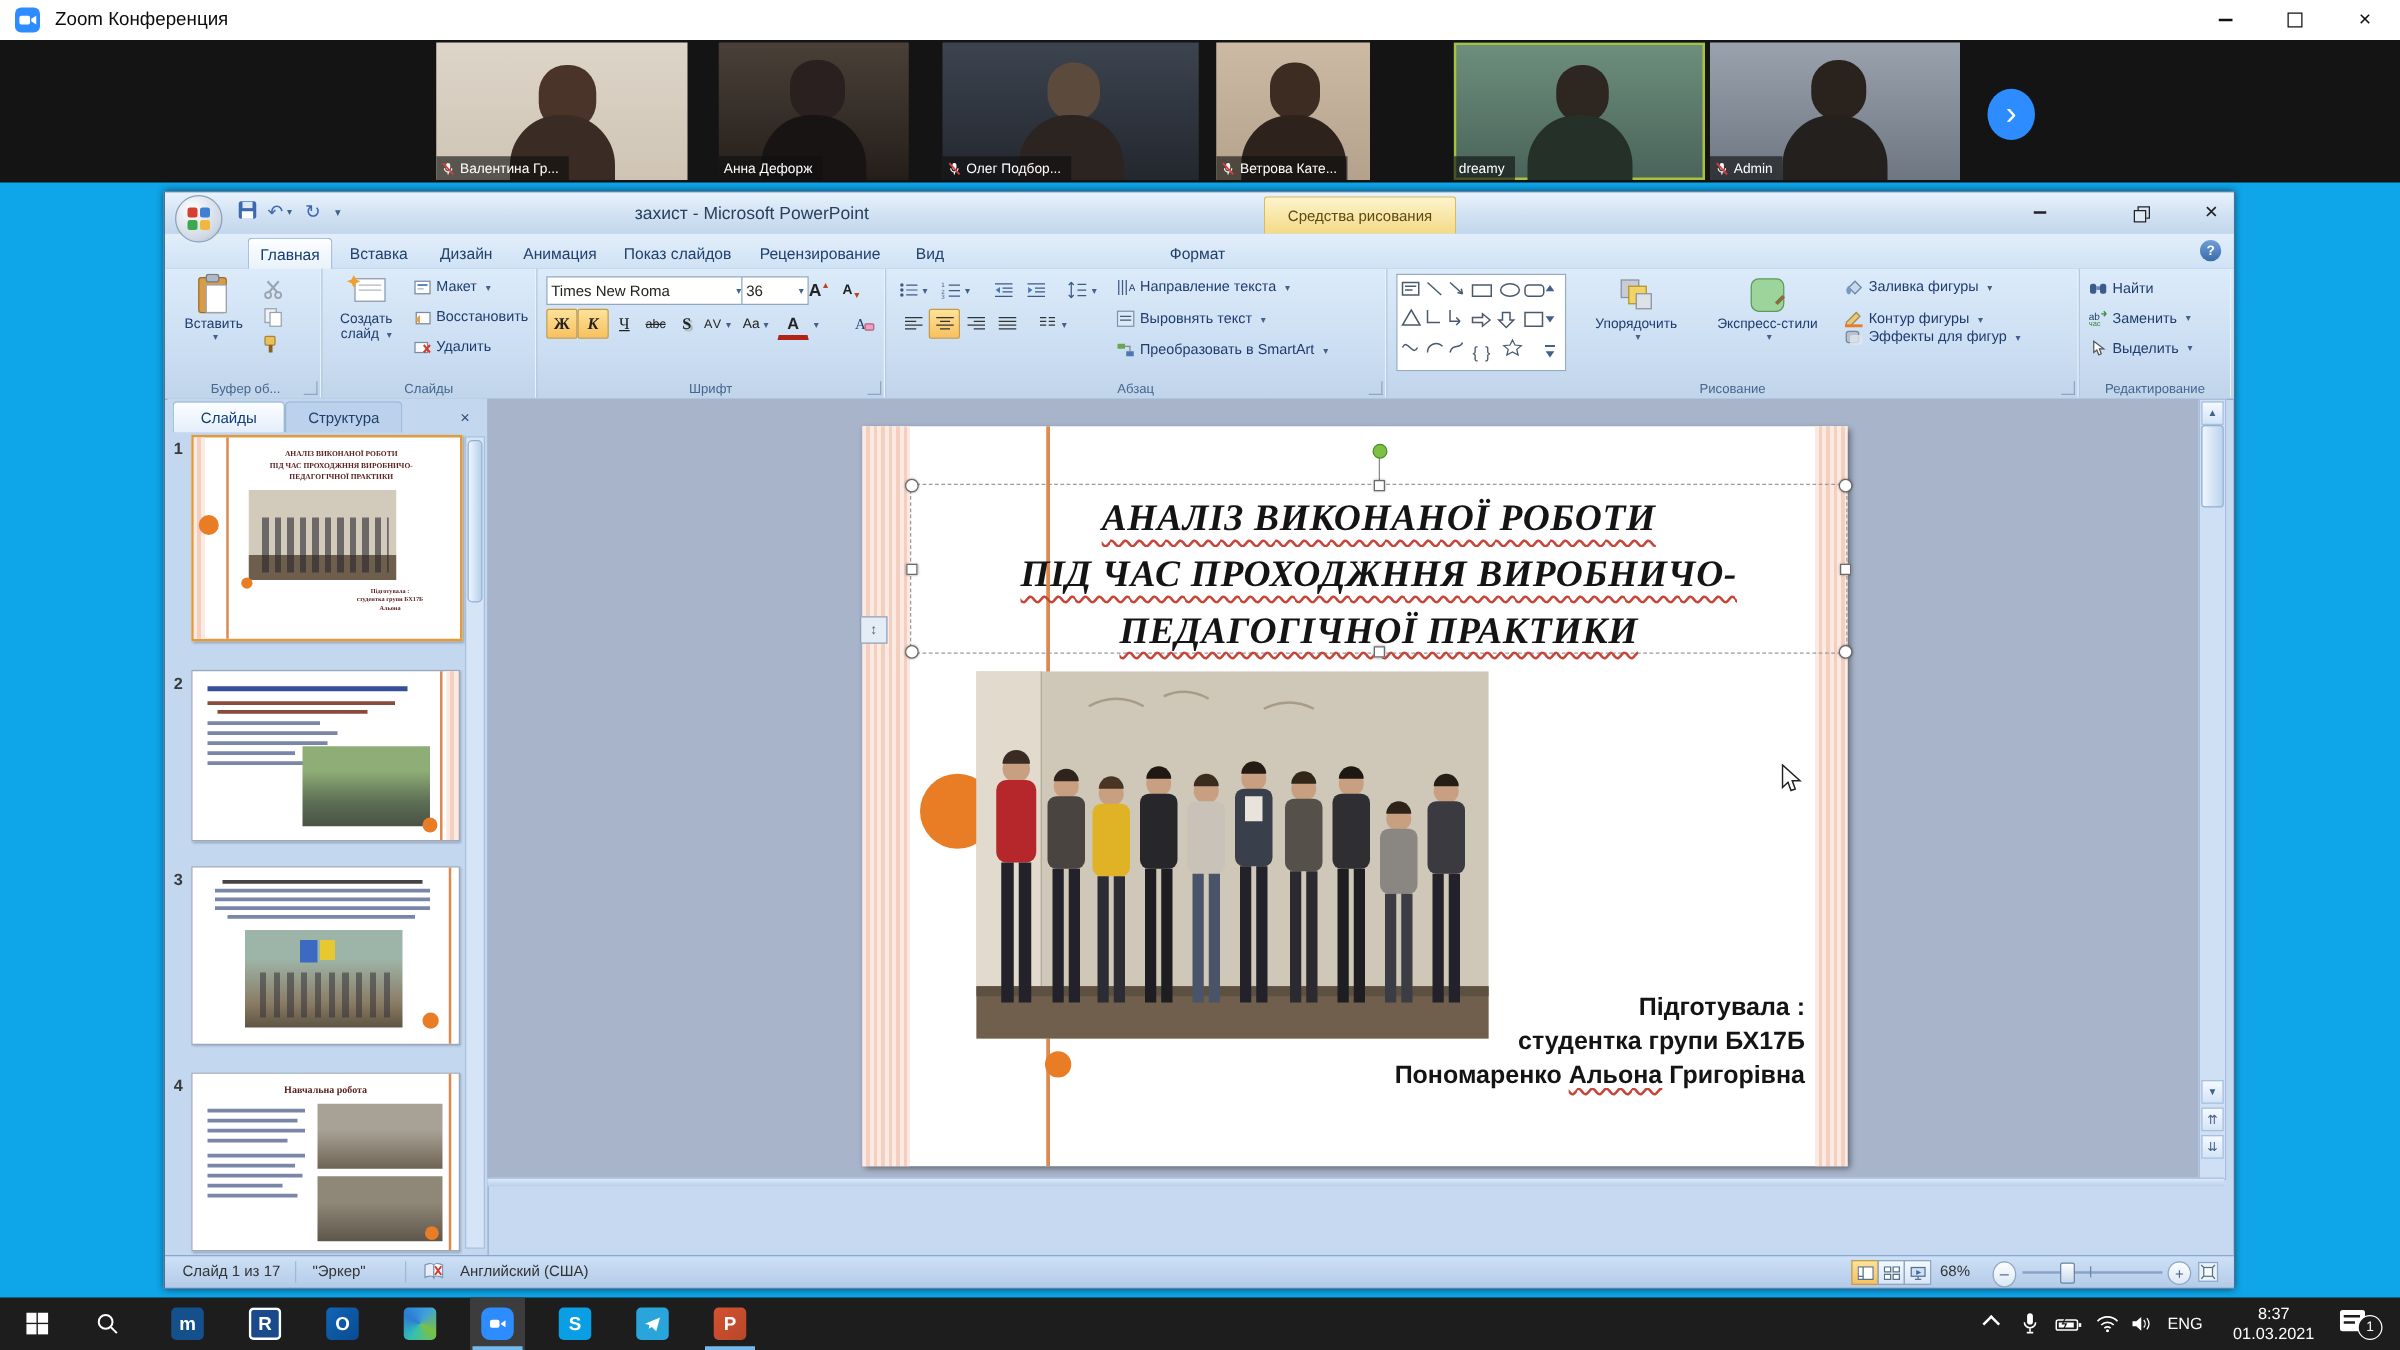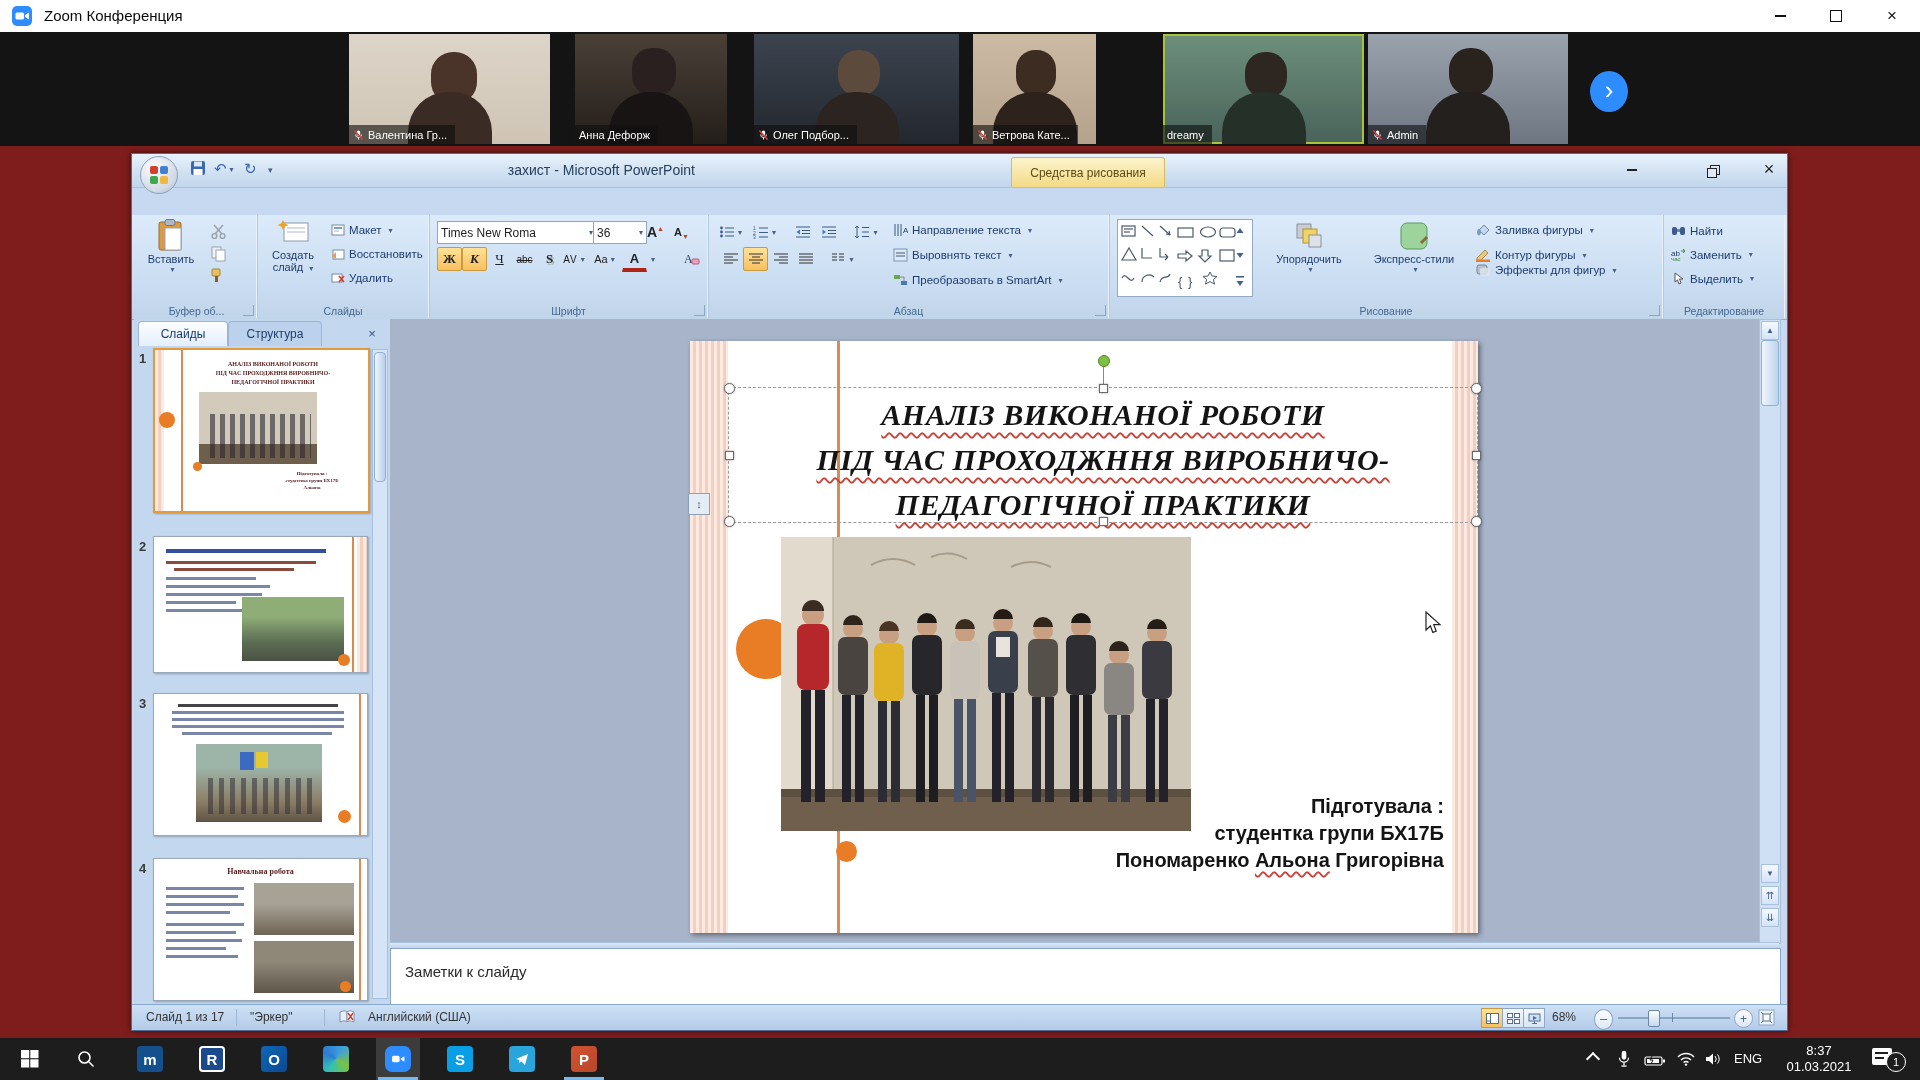--- a/index.html
+++ b/index.html
@@ -1,17 +1,17 @@
 <!DOCTYPE html>
 <html><head>
 <meta charset="utf-8">
 <style>
   html,body{margin:0;padding:0;background:#000;}
   body{width:1920px;height:1080px;overflow:hidden;font-family:"Liberation Sans",sans-serif;-webkit-font-smoothing:antialiased;}
-  #screen{position:relative;width:1920px;height:1080px;background:#7f1d1d;overflow:hidden;}
+  #screen{position:relative;width:1920px;height:1080px;background:#0ea5e9;overflow:hidden;}
   .a{position:absolute;}
   .f{display:flex;align-items:center;}
   .cr{border-radius:50%;}
   
   .ztitle{left:0;top:0;width:1920px;height:32px;background:#fff;border-bottom:1px solid #d8d8d8;}
   .ztext{left:44px;top:7px;font-size:15px;color:#0b0b0b;}
   .zwinbtn{top:0;width:56px;height:32px;display:flex;align-items:center;justify-content:center;}
   
   .strip{left:0;top:32px;width:1920px;height:114px;background:#141414;}
   .tile{position:absolute;top:2px;height:110px;overflow:hidden;}
@@ -208,20 +208,33 @@
         <div style="position:relative;width:11px;height:11px;">
             <div style="position:absolute;left:3px;top:0;width:8px;height:8px;border:1.5px solid #222;"></div>
             <div style="position:absolute;left:0;top:3px;width:8px;height:8px;border:1.5px solid #222;background:#dfeaf6;"></div>
           </div>
       </div>
       <div class="a f" style="left:1622px;top:4px;width:30px;height:22px;justify-content:center;font-size:18px;color:#222;">
           <span>×</span>
         </div>
     </div>
 
+    <div class="a ptabs">
+      <div class="ptab active" style="left:66px;width:66px;">Главная</div>
+      <div class="ptab" style="left:140px;width:62px;">Вставка</div>
+      <div class="ptab" style="left:212px;width:58px;">Дизайн</div>
+      <div class="ptab" style="left:280px;width:72px;">Анимация</div>
+      <div class="ptab" style="left:362px;width:96px;">Показ слайдов</div>
+      <div class="ptab" style="left:468px;width:112px;">Рецензирование</div>
+      <div class="ptab" style="left:590px;width:44px;">Вид</div>
+      <div class="ptab" style="left:795px;width:62px;">Формат</div>
+      <div class="a f cr" style="left:1628px;top:5px;width:17px;height:17px;background:linear-gradient(#6fa0d8,#3c6ca8);color:#fff;font-size:11px;font-weight:bold;justify-content:center;">
+          <span>?</span>
+        </div>
+    </div>
 
     <div class="a ribbon">
 
       <div class="rgroup" style="left:4px;width:121px;">
         <div class="bigbtn" style="left:6px;top:4px;width:58px;height:80px;">
           <svg width="30" height="34" viewBox="0 0 30 34">
               <rect x="3" y="3" width="22" height="28" rx="2" fill="#d89c48" stroke="#9c6c28"></rect>
               <rect x="9" y="0.5" width="10" height="6" rx="2" fill="#b0b8c4" stroke="#707a88"></rect>
               <rect x="9" y="9" width="16" height="22" fill="#fff" stroke="#9aa4b0"></rect>
             </svg>
@@ -773,23 +786,20 @@
         </div>
       <div class="scrbtn" style="top:566px;font-size:10px;">
           <span>⇈</span>
         </div>
       <div class="scrbtn" style="top:588px;font-size:10px;">
           <span>⇊</span>
         </div>
     </div>
 
     <div class="a splitter"></div>
-    <div class="a notes">
-      <div style="padding:14px 0 0 14px;font-size:15px;color:#2a2a2a;">Заметки к слайду</div>
-    </div>
 
     <div class="a pstatus">
       <div class="a" style="left:14px;top:5px;">Слайд 1 из 17</div>
       <div class="ssep" style="left:104px;"></div>
       <div class="a" style="left:118px;top:5px;">"Эркер"</div>
       <div class="ssep" style="left:192px;"></div>
       <div class="a" style="left:206px;top:4px;">
         <svg width="18" height="16" viewBox="0 0 18 16">
             <path d="M2 3c3-1.5 6-1.5 7 0v10c-1-1.5-4-1.5-7 0z" fill="#e8eef6" stroke="#7a94b4"></path>
             <path d="M16 3c-3-1.5-6-1.5-7 0v10c1-1.5 4-1.5 7 0z" fill="#fff" stroke="#7a94b4"></path>

